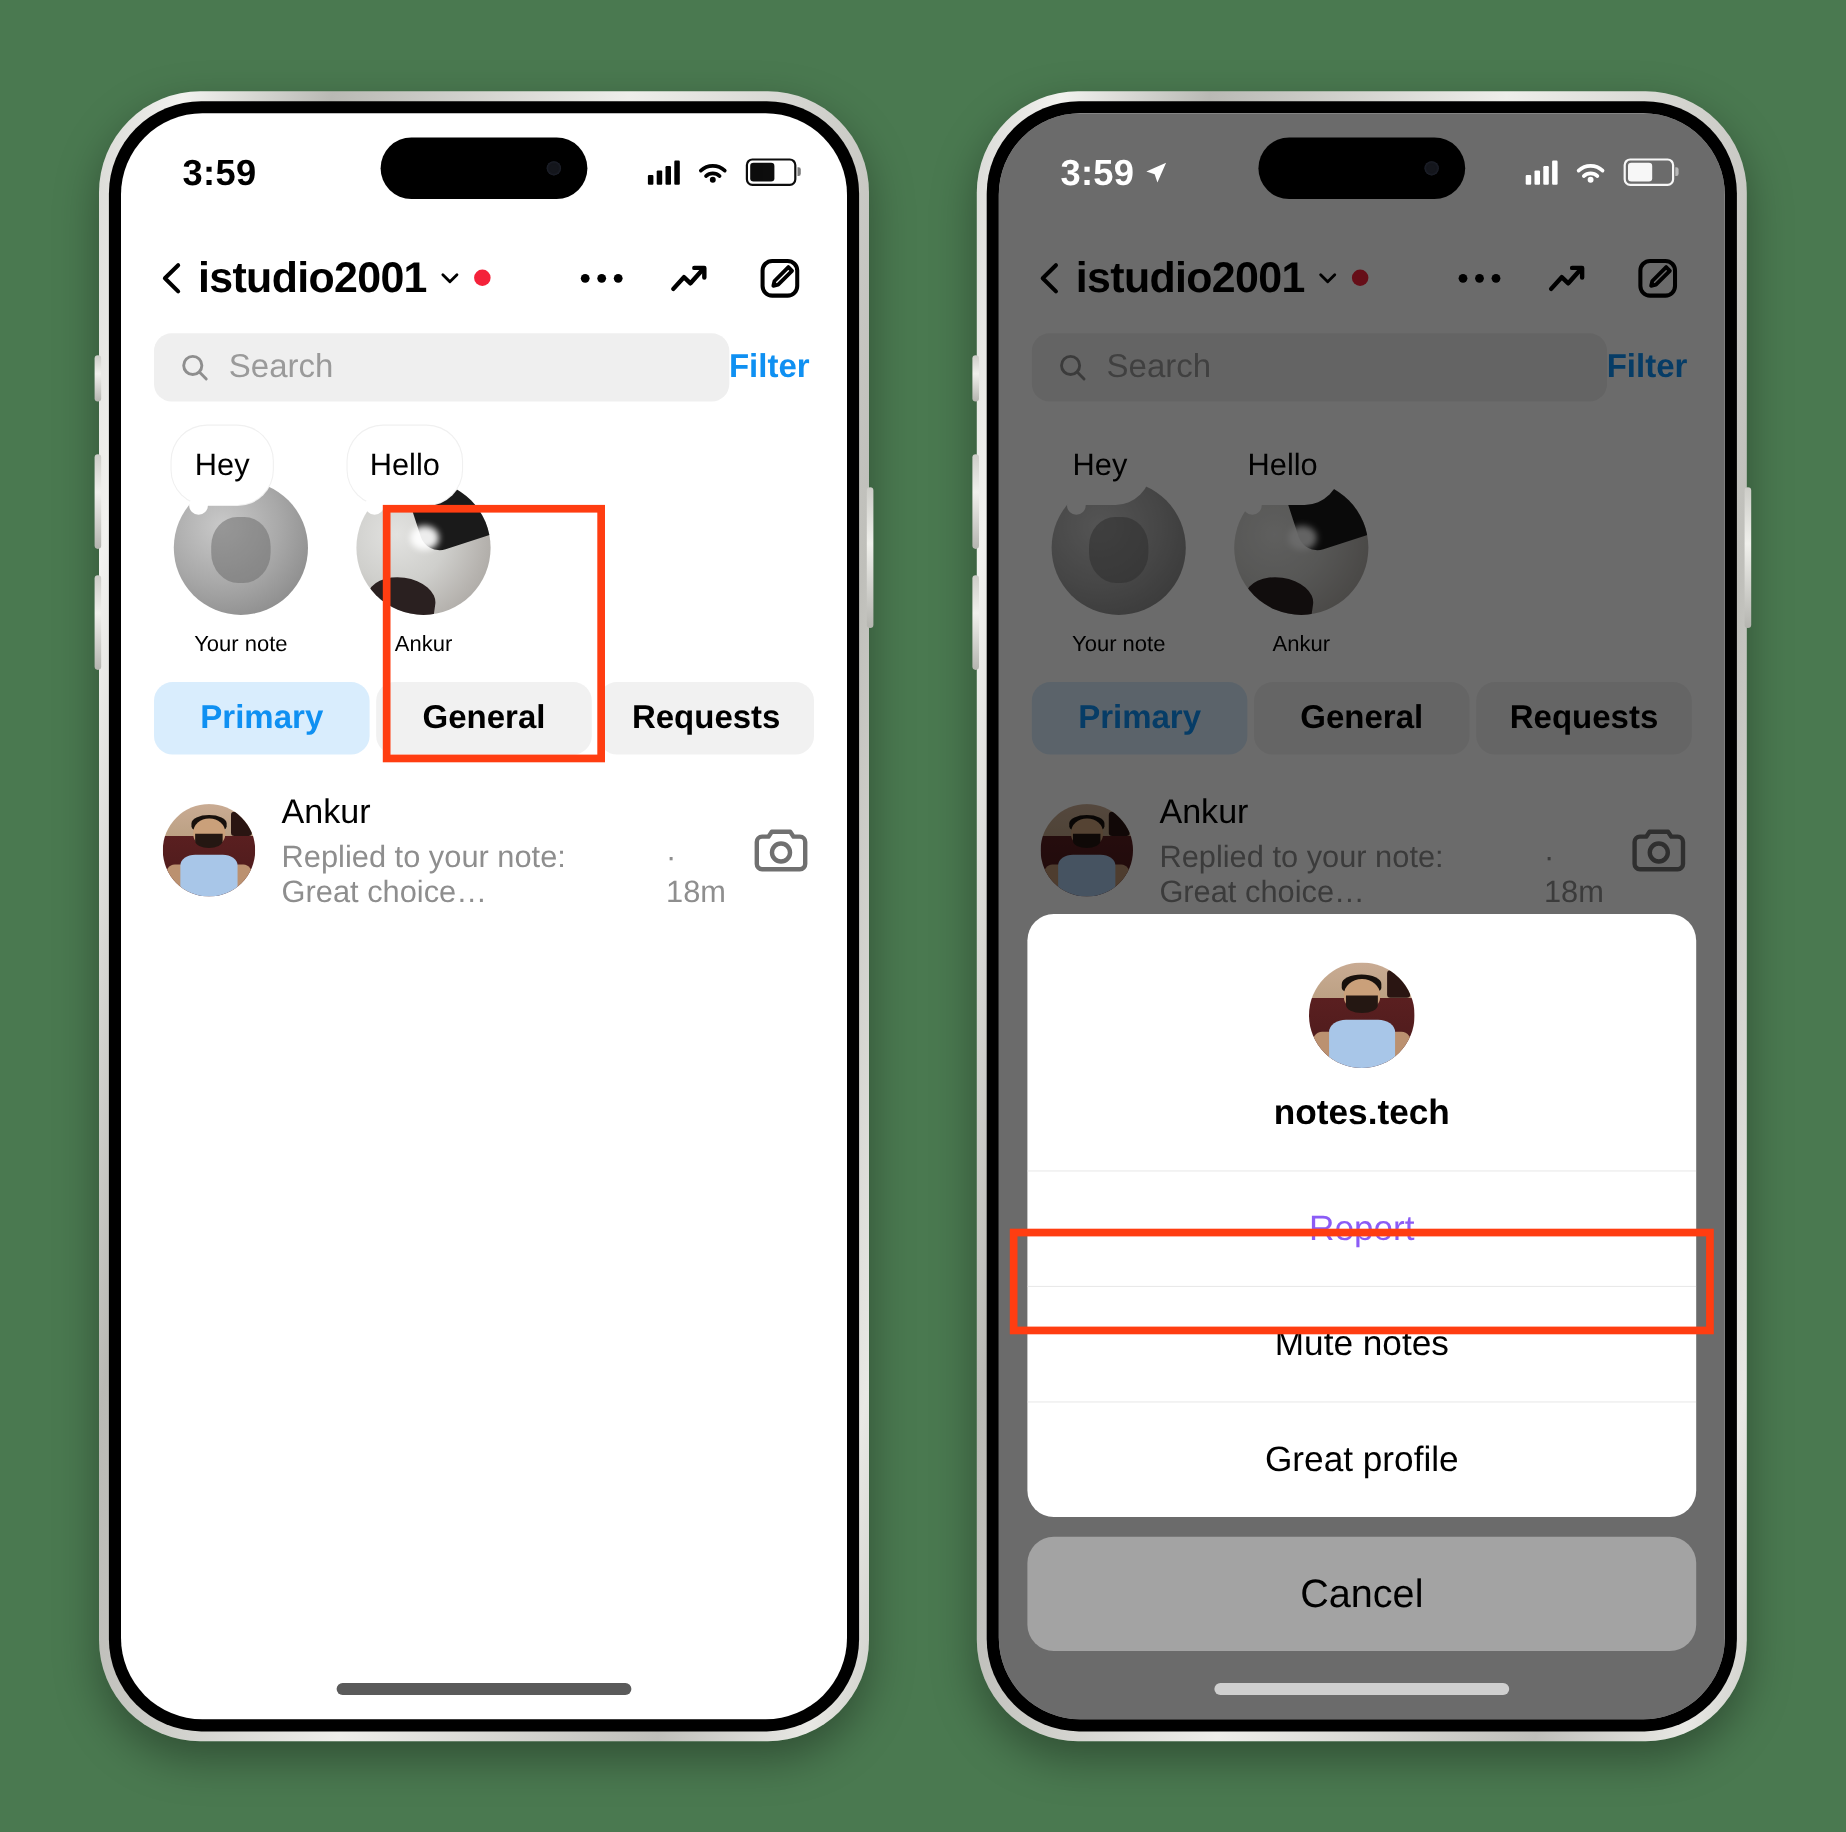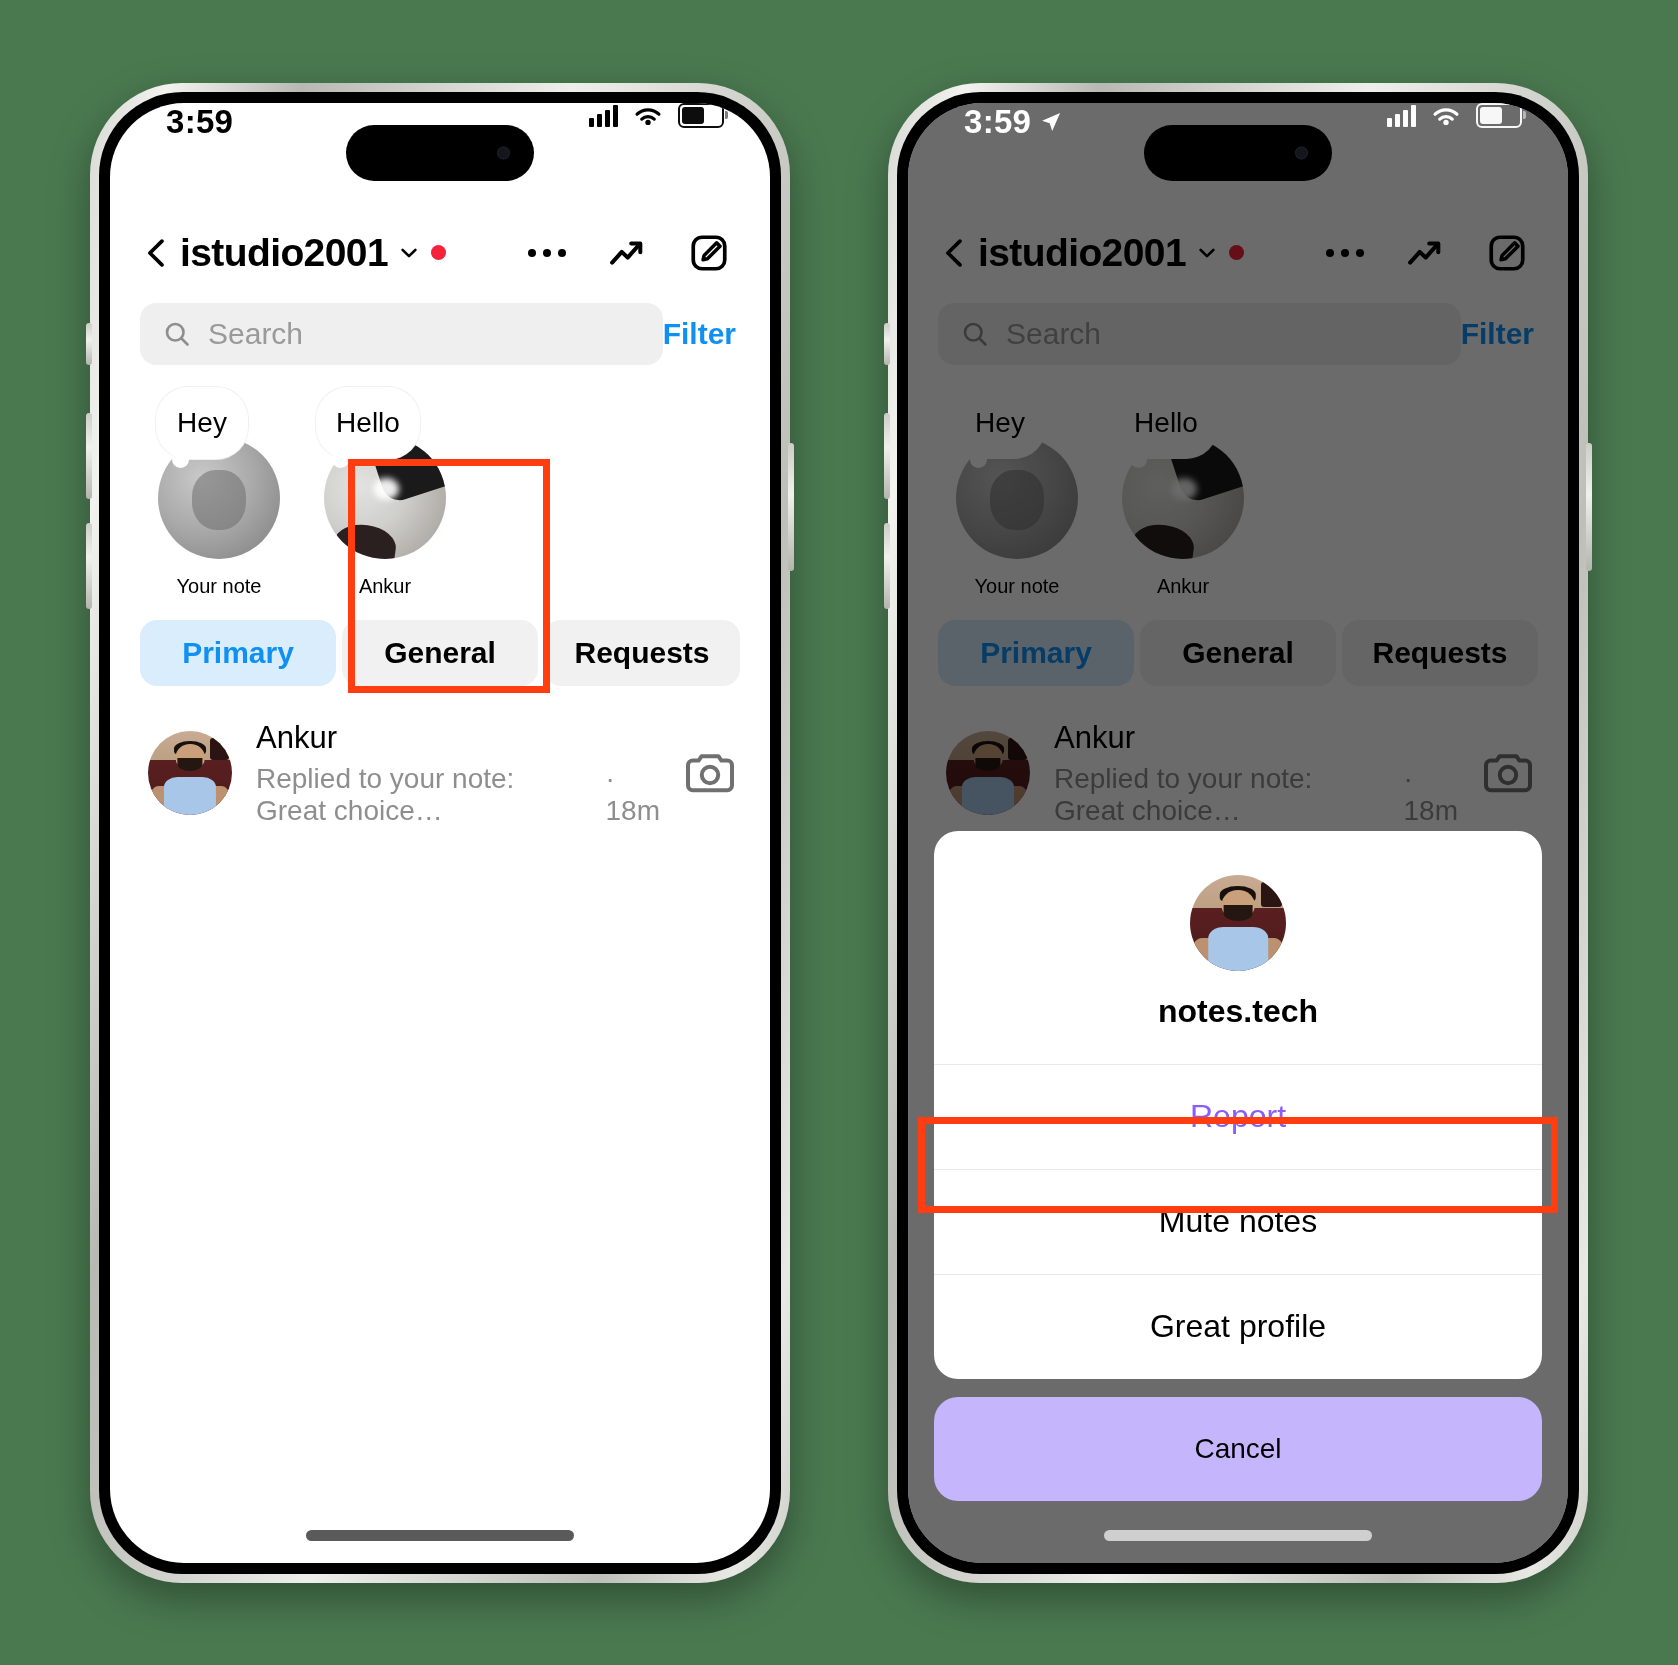--- a/index.html
+++ b/index.html
@@ -35,21 +35,21 @@
   .btn-left{left:-4px;width:6px;}
   .btn-right{right:-4px;width:6px;}
   .b-silent{top:240px;height:42px;}
   .b-volup{top:330px;height:86px;}
   .b-voldn{top:440px;height:86px;}
   .b-power{top:360px;height:128px;}
 
   
   .statusbar{
     position:relative;height:108px;
-    display:flex;align-items:flex-start;justify-content:space-between;
+    display:flex;align-items:center;justify-content:space-between;
     padding:0 46px 0 56px;box-sizing:border-box;
   }
   .clock{font-size:33px;font-weight:700;letter-spacing:.3px;display:flex;align-items:center;gap:7px;}
   .loc-arrow{display:inline-block;}
   .status-right{display:flex;align-items:center;gap:13px;}
   .dyn-island{
     position:absolute;left:50%;transform:translateX(-50%);
     top:22px;width:188px;height:56px;border-radius:30px;background:#000;
   }
   .di-cam{position:absolute;right:24px;top:50%;transform:translateY(-50%);
@@ -167,22 +167,22 @@
   .sheet-wrap{position:absolute;left:0;right:0;bottom:62px;z-index:50;padding:0 26px;box-sizing:border-box;}
   .sheet{background:#fff;border-radius:24px;overflow:hidden;}
   .sheet-head{padding:44px 0 34px 0;display:flex;flex-direction:column;align-items:center;gap:22px;}
   .sheet-avatar{width:96px;height:96px;border-radius:50%;overflow:hidden;position:relative;}
   .sheet-handle{font-size:32px;font-weight:700;color:#000;}
   .sheet-item{
     height:104px;display:flex;align-items:center;justify-content:center;
     font-size:32px;color:#000;border-top:1.5px solid #e9e9e9;
   }
   .sheet-item.danger{color:#8b5cf6;}
-  .sheet-cancel{margin-top:18px;background:#c4b5fd;border-radius:24px;height:104px;
-    display:flex;align-items:center;justify-content:center;font-size:28px;color:#000;}
+  .sheet-cancel{margin-top:18px;background:#a3a3a3;border-radius:24px;height:104px;
+    display:flex;align-items:center;justify-content:center;font-size:36px;color:#000;}
 
   
   .hl{position:absolute;border:7px solid #ff3d11;box-sizing:border-box;z-index:60;pointer-events:none;}
   .hl-note{left:238px;top:356px;width:202px;height:234px;}
   .hl-mute{left:10px;right:10px;top:286px;height:96px;}
 </style>
 </head>
 <body>
 
 <div class="stage">

